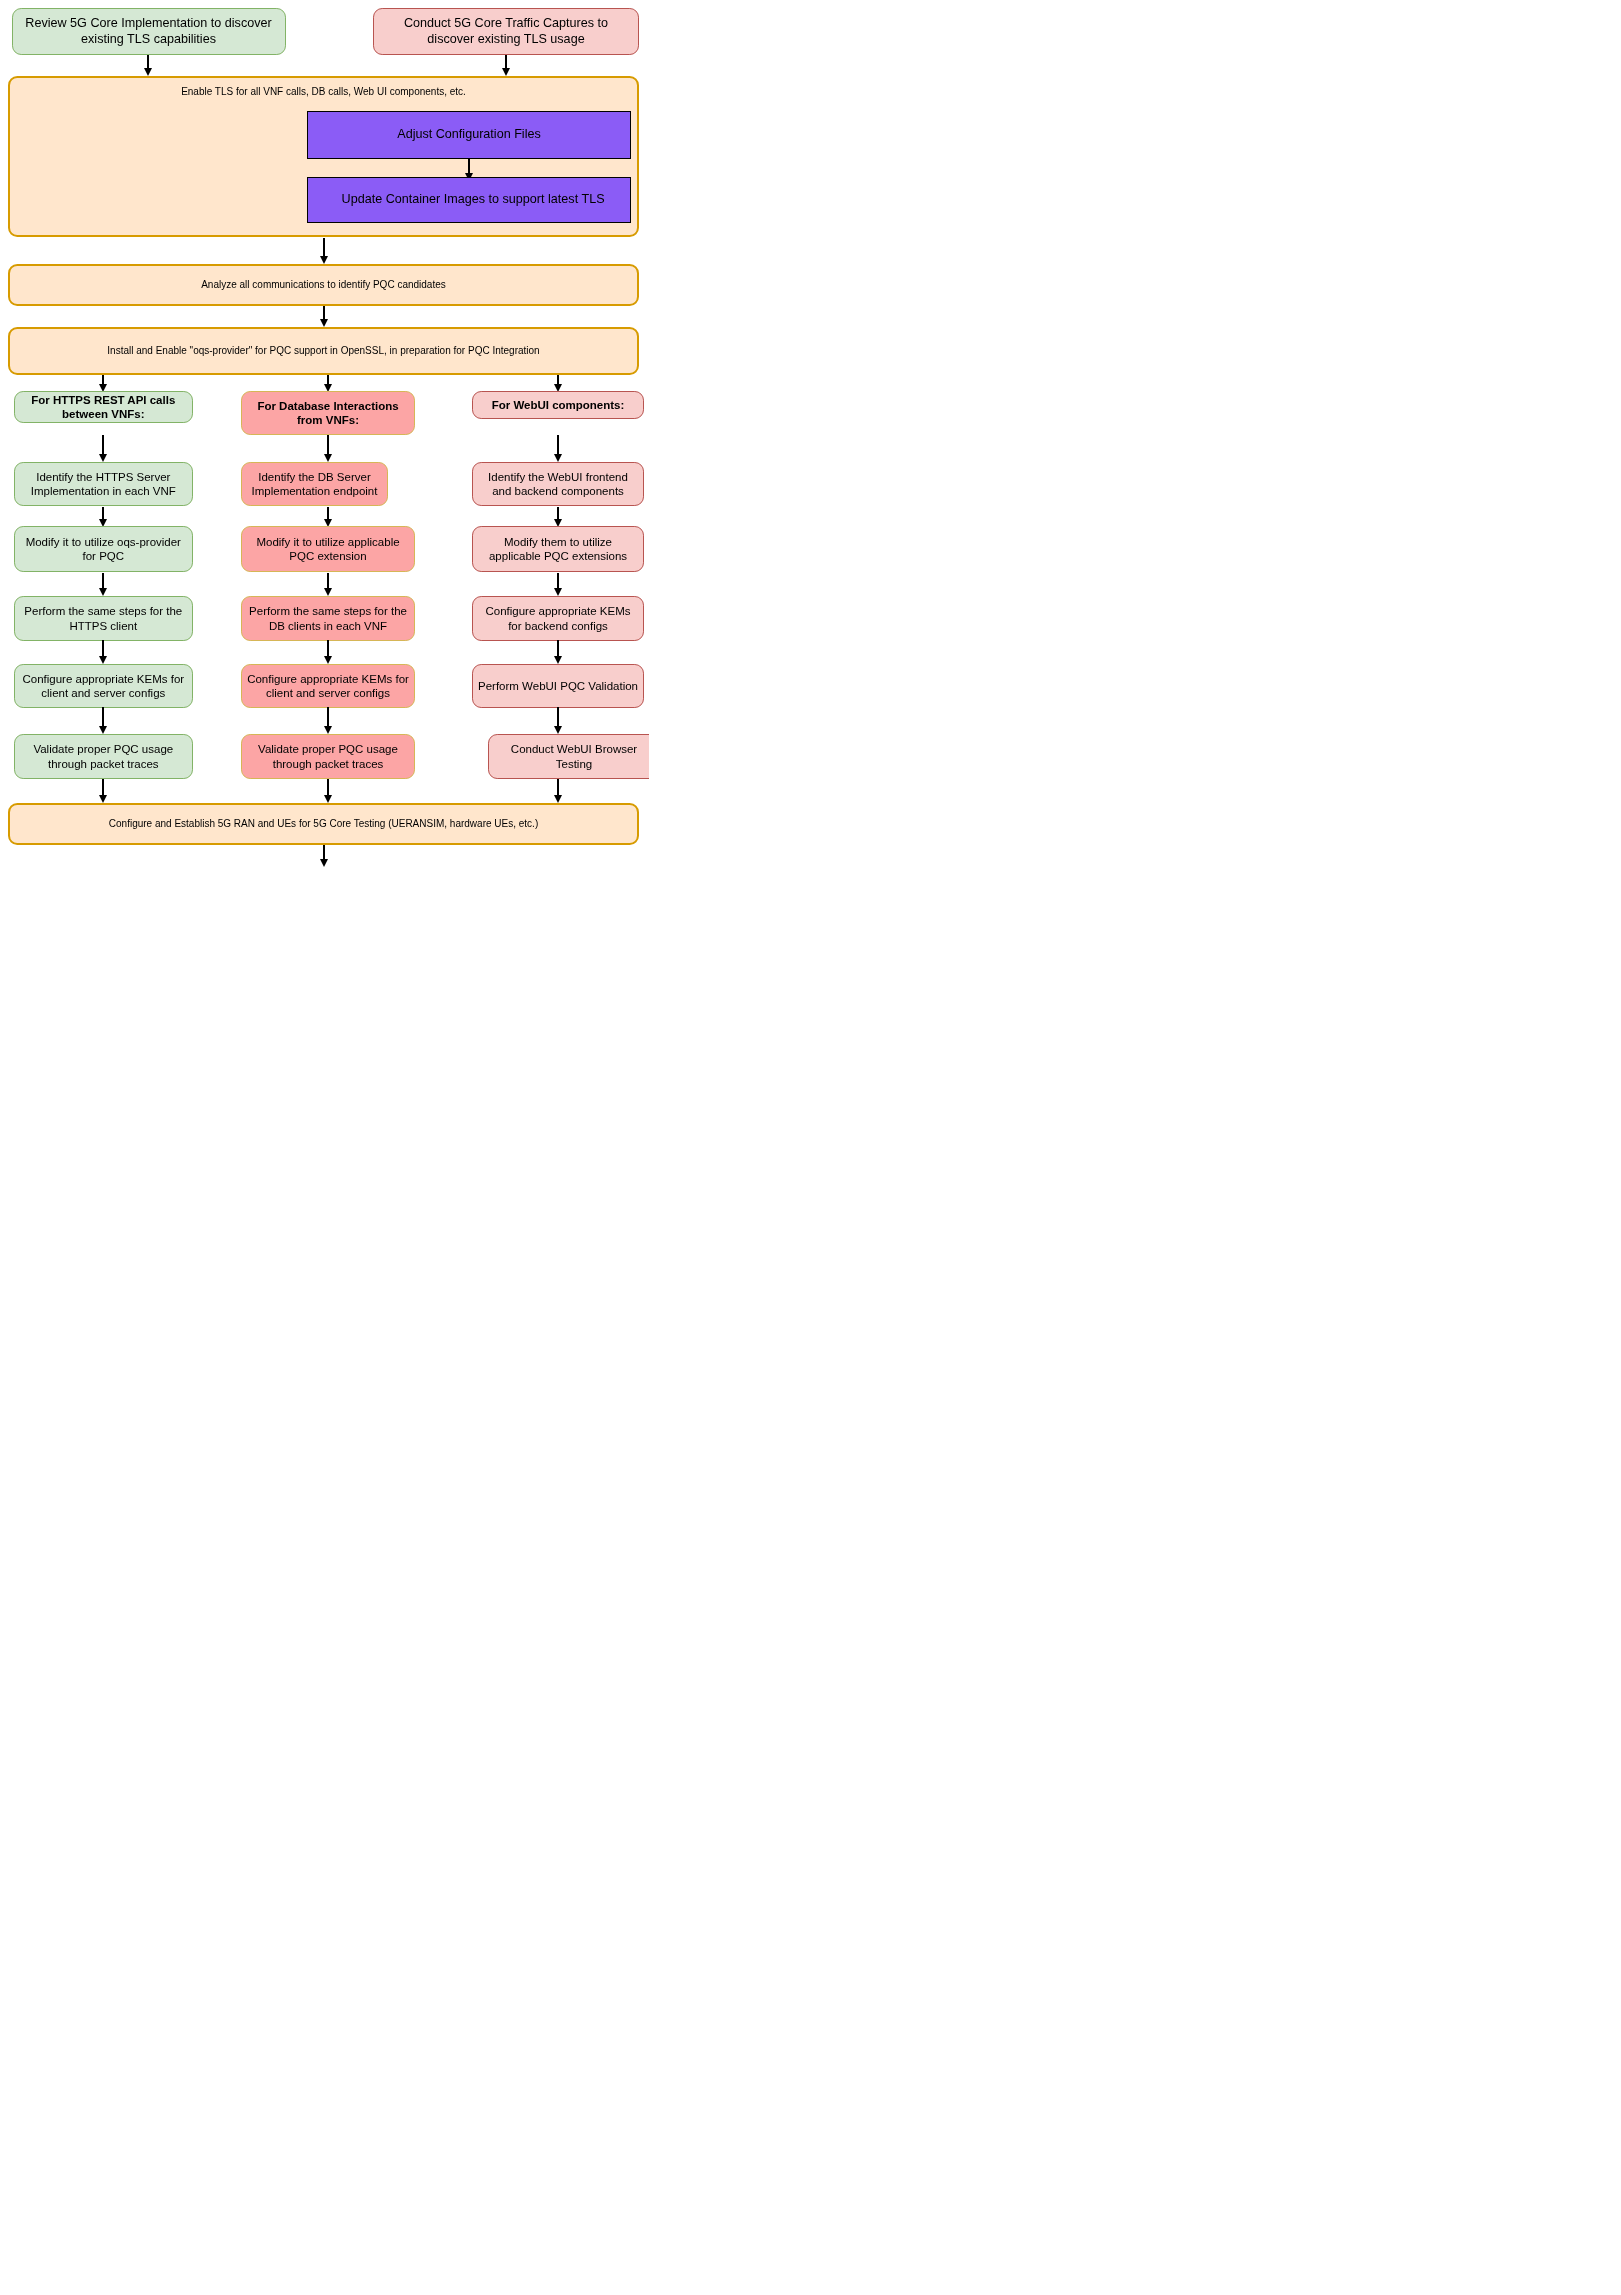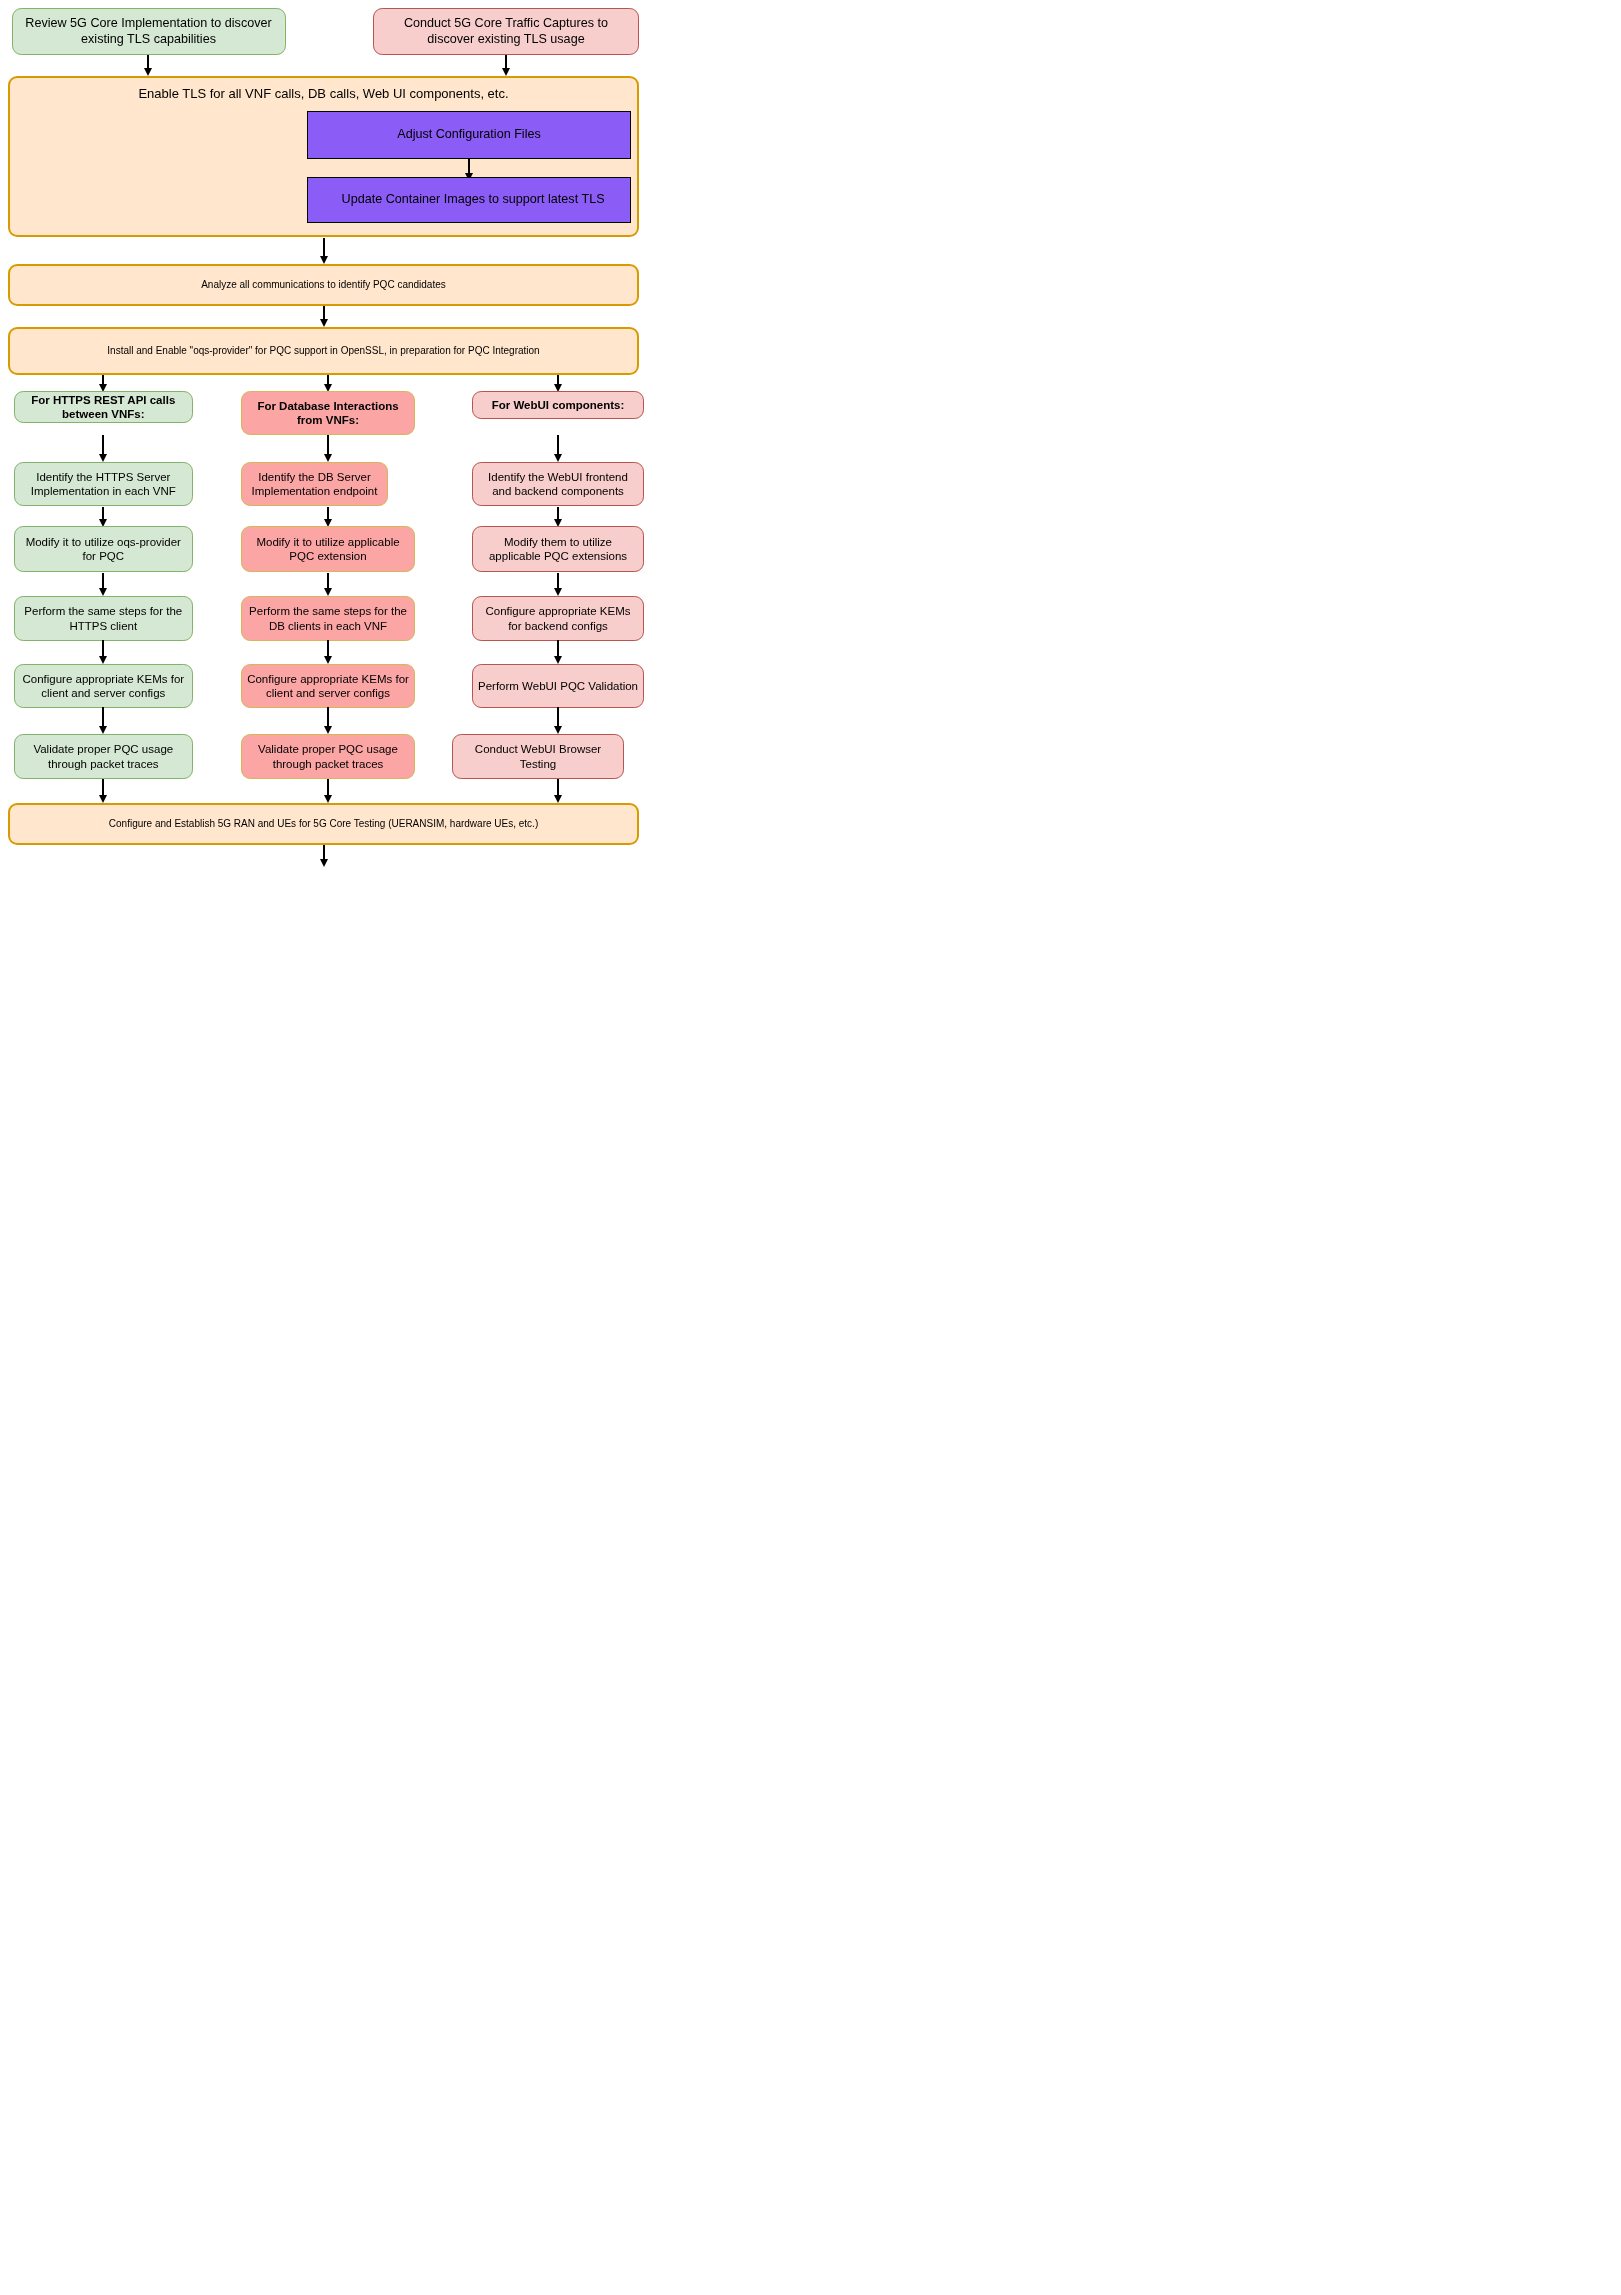--- a/index.html
+++ b/index.html
@@ -15,21 +15,21 @@
   }
   .colnode{font-size:11.5px;padding:2.3px 4.6px;}
   .bold{font-weight:bold;}
   .green {background:#d5e8d4;border:1.7px solid #82b366;}
   .yellow{background:#fca5a5;border:1.7px solid #d6b656;}
   .red   {background:#f8cecc;border:1.7px solid #b85450;}
   .orange{background:#ffe6cc;border:2.3px solid #d79b00;}
   .white {background:#8b5cf6;border:1.7px solid #000000;border-radius:0;}
   .bigbox{font-size:10px;text-align:right;}
   .container-title{
-    position:absolute;left:0;right:0;top:8px;text-align:center;font-size:13px;
+    position:absolute;left:0;right:0;top:8px;text-align:center;font-size:10px;
   }
   .arrow{position:absolute;width:10.3px;}
   .arrow .shaft{position:absolute;left:4.3px;top:0;bottom:6.3px;width:1.4px;background:#000;}
   .arrow .head{
     position:absolute;bottom:0;left:1.1px;width:0;height:0;
     border-left:4px solid transparent;border-right:4px solid transparent;
     border-top:8px solid #000;
   }
 </style>
 </head>
@@ -166,21 +166,21 @@
   <div class="node red colnode" style="left:472px;top:596px;width:172px;height:45px;">Configure appropriate KEMs for backend configs</div>
   <div class="arrow" style="left:553px;top:640px;height:23.5px;">
       <div class="shaft"></div>
       <div class="head"></div>
     </div>
   <div class="node red colnode" style="left:472px;top:664px;width:172px;height:44px;">Perform WebUI PQC Validation</div>
   <div class="arrow" style="left:553px;top:707px;height:27px;">
       <div class="shaft"></div>
       <div class="head"></div>
     </div>
-  <div class="node red colnode" style="left:452px;top:734px;width:172px;height:45px;">Conduct WebUI Browser Testing</div>
+  <div class="node red colnode" style="left:488px;top:734px;width:172px;height:45px;">Conduct WebUI Browser Testing</div>
   <div class="arrow" style="left:553px;top:779px;height:24px;">
       <div class="shaft"></div>
       <div class="head"></div>
     </div>
 
   <div class="node orange bigbox" style="left:8px;top:803px;width:631px;height:42px;">Configure and Establish 5G RAN and UEs for 5G Core Testing (UERANSIM, hardware UEs, etc.)</div>
 
   <div class="arrow" style="left:319px;top:845px;height:22.4px;">
       <div class="shaft"></div>
       <div class="head"></div>

